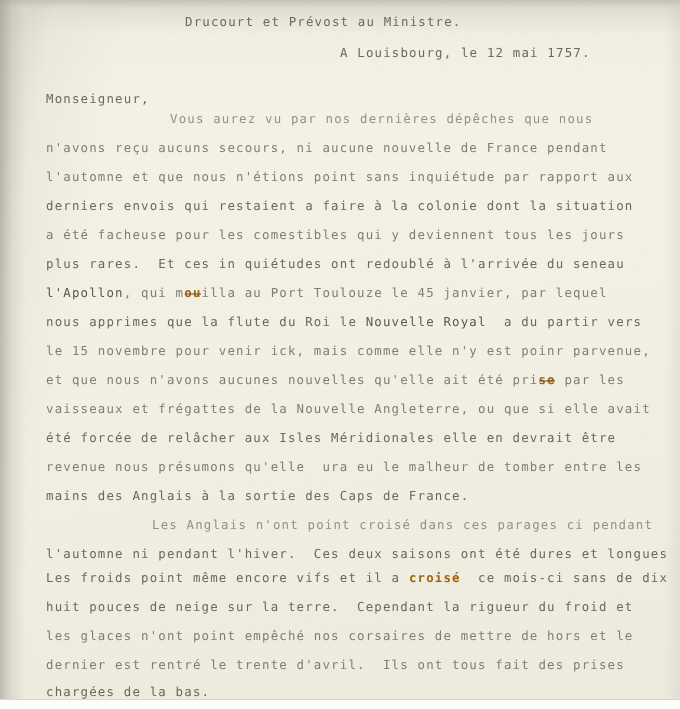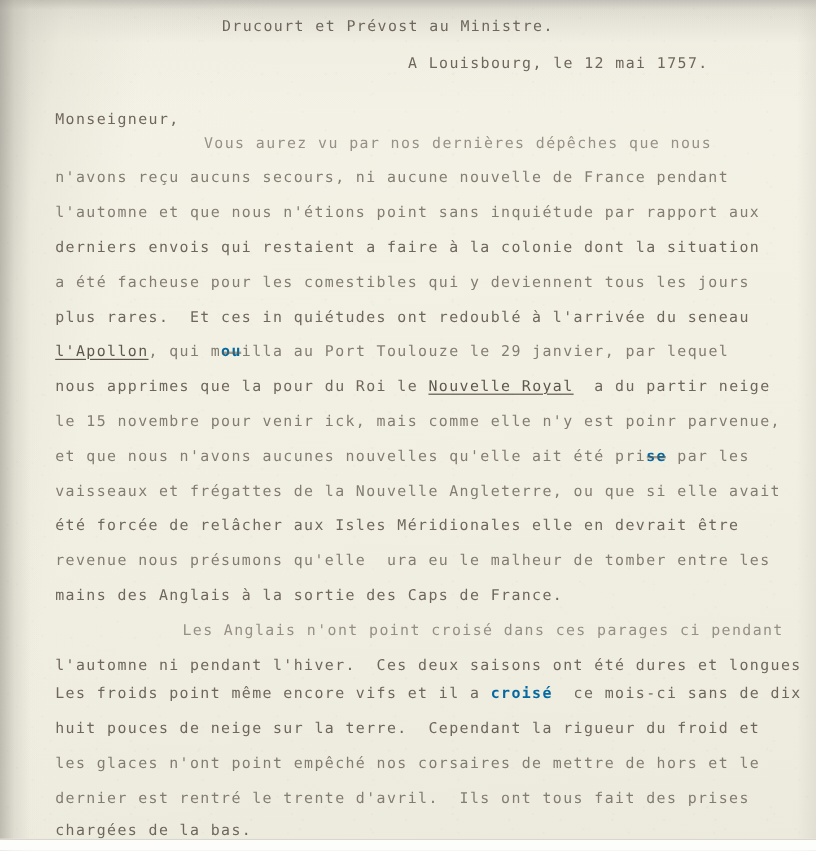--- a/index.html
+++ b/index.html
@@ -113,40 +113,39 @@
     text-rendering: geometricPrecision;
   }
 
   
   .ink-faint  { color: #8a837a; opacity: 0.88; }
   .ink-light  { color: #7d766b; opacity: 0.94; }
   .ink-norm   { color: #6f675b; }
   .ink-dark   { color: #5e574c; }
 
   .u {
-    text-decoration: underline;
     text-decoration-thickness: 1px;
     text-underline-offset: 2px;
   }
 
   .strike-over {
     position: relative;
     color: #5a534a;
   }
   .strike-over::after {
     content: "";
     position: absolute;
     left: 0.05em; right: 0.05em;
     top: 52%;
     height: 2.5px;
     background: rgba(96,89,79,0.55);
     pointer-events: none;
   }
 
-  .bold-strike { color: #0369a1; font-weight: 700; }
+  .bold-strike { color: #a16207; font-weight: 700; }
 </style>
 </head>
 <body>
 
 <div id="page">
 
   <div class="paper-base"></div>
   <div class="vignette-top"></div>
   <div class="vignette-left"></div>
   <div class="vignette-right"></div>
@@ -165,23 +164,23 @@
     <div class="line ink-light" style="left:46px; top:142px;">n'avons reçu aucuns secours, ni aucune nouvelle de France pendant</div>
 
     <div class="line ink-light" style="left:46px; top:171px;">l'automne et que nous n'étions point sans inquiétude par rapport aux</div>
 
     <div class="line ink-norm" style="left:46px; top:200px;">derniers envois qui restaient a faire à la colonie dont la situation</div>
 
     <div class="line ink-light" style="left:46px; top:229px;">a été facheuse pour les comestibles qui y deviennent tous les jours</div>
 
     <div class="line ink-norm" style="left:46px; top:258px;">plus rares.  Et ces in quiétudes ont redoublé à l'arrivée du seneau</div>
 
-    <div class="line" style="left:46px; top:287px;"><span class="u ink-dark">l'Apollon</span><span class="ink-light">, qui m</span><span class="strike-over bold-strike">ou</span><span class="ink-light">illa au Port Toulouze le 29 janvier, par lequel</span></div>
-
-    <div class="line" style="left:46px; top:316px;"><span class="ink-norm">nous apprimes que la pour du Roi le </span><span class="u ink-dark">Nouvelle Royal</span><span class="ink-norm">  a du partir neige</span></div>
+    <div class="line" style="left:46px; top:287px;"><span class="u ink-dark">l'Apollon</span><span class="ink-light">, qui m</span><span class="strike-over bold-strike">ou</span><span class="ink-light">illa au Port Toulouze le 45 janvier, par lequel</span></div>
+
+    <div class="line" style="left:46px; top:316px;"><span class="ink-norm">nous apprimes que la flute du Roi le </span><span class="u ink-dark">Nouvelle Royal</span><span class="ink-norm">  a du partir vers</span></div>
 
     <div class="line ink-light" style="left:46px; top:345px;">le 15 novembre pour venir ick, mais comme elle n'y est poinr parvenue,</div>
 
     <div class="line" style="left:46px; top:374px;"><span class="ink-light">et que nous n'avons aucunes nouvelles qu'elle ait été pri</span><span class="strike-over bold-strike">se</span><span class="ink-light"> par les</span></div>
 
     <div class="line ink-light" style="left:46px; top:403px;">vaisseaux et frégattes de la Nouvelle Angleterre, ou que si elle avait</div>
 
     <div class="line ink-norm" style="left:46px; top:432px;">été forcée de relâcher aux Isles Méridionales elle en devrait être</div>
 
     <div class="line ink-light" style="left:46px; top:461px;">revenue nous présumons qu'elle  ura eu le malheur de tomber entre les</div>

